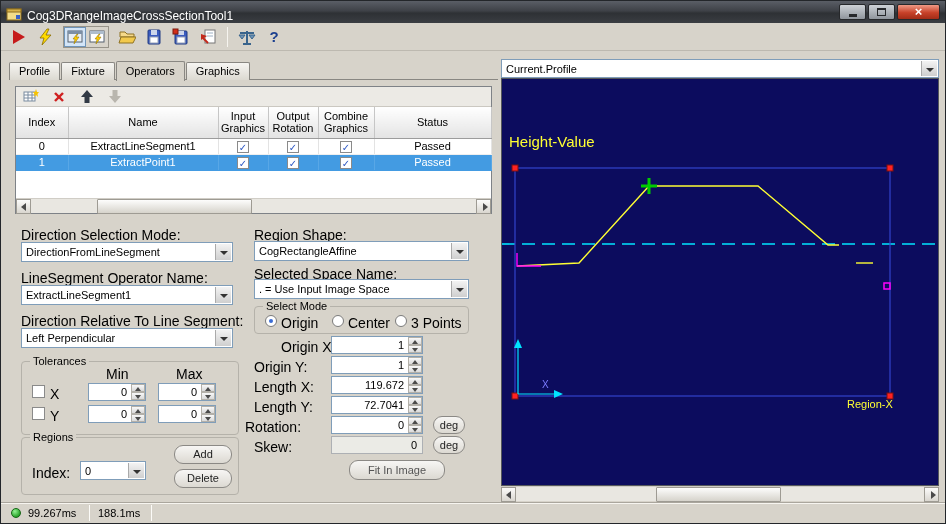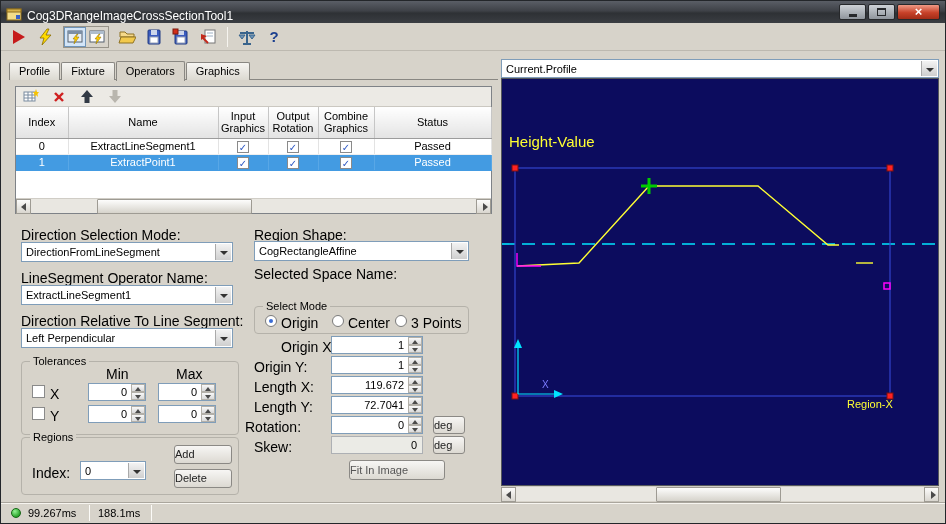--- a/index.html
+++ b/index.html
@@ -83,21 +83,21 @@
   .numfield .val { position:absolute; right:18px; top:2px; font-size:11px; }
   .numfield.disabled { background:#ebebe6; border-color:#adb0b4; }
   .numfield.noarrows .val { right:5px; }
   .spin { position:absolute; right:0; top:0; bottom:0; width:14px; display:flex; flex-direction:column; }
   .spin-up,.spin-down { flex:1; position:relative; background:linear-gradient(#f8f8f8,#dadada); border:1px solid #b3b0a9; }
   .spin-up::after { content:""; position:absolute; left:3px; top:2px;
     border:3px solid transparent; border-bottom:4px solid #4a4a4a; border-top:none; }
   .spin-down::after { content:""; position:absolute; left:3px; top:2px;
     border:3px solid transparent; border-top:4px solid #4a4a4a; border-bottom:none; }
   .btn { position:absolute; background:linear-gradient(#f7f6f4,#dcd9d2); border:1px solid #8b8985;
-    border-radius:3px; font-size:11px; text-align:left; line-height:17px; color:#222; }
+    border-radius:9px; font-size:11px; text-align:center; line-height:17px; color:#222; }
   .radio { position:absolute; width:12px; height:12px; border:1px solid #7b7b7b; border-radius:50%; background:#fff; }
   .radio.sel::after { content:""; position:absolute; left:3px; top:3px; width:4px; height:4px;
     border-radius:50%; background:#3a6cd4; }
   .checkbox13 { position:absolute; width:13px; height:13px; background:#fff; border:1px solid #8a8a8a; }
 
   
   .record-combo { left:500px; top:58px; width:438px; height:19px; }
   .profile-display { position:absolute; left:500px; top:77px; width:438px; height:408px;
     background:#0c0c5e; border:1px solid #55585c; overflow:hidden; }
   .profile-display svg { position:absolute; left:0; top:0; width:436px; height:406px; }
@@ -363,20 +363,24 @@
       <div class="btn" style="left:152px;top:31px;width:58px;height:19px;">Delete</div>
     </div>
 
     <div class="lbl" style="left:245px;top:147px;">Region Shape:</div>
     <div class="combo" style="left:245px;top:161px;width:215px;">
       <span class="txt">CogRectangleAffine</span>
       <span class="dd"></span>
     </div>
 
     <div class="lbl" style="left:245px;top:186px;">Selected Space Name:</div>
+    <div class="combo" style="left:245px;top:199px;width:215px;">
+      <span class="txt">. = Use Input Image Space</span>
+      <span class="dd"></span>
+    </div>
 
     <div class="groupbox" style="left:245px;top:226px;width:215px;height:28px;">
       <span class="legend">Select Mode</span>
       <span class="radio sel" style="left:10px;top:8px;"></span>
       <div class="lbl" style="left:26px;top:8px;">Origin</div>
       <span class="radio" style="left:77px;top:8px;"></span>
       <div class="lbl" style="left:93px;top:8px;">Center</div>
       <span class="radio" style="left:140px;top:8px;"></span>
       <div class="lbl" style="left:156px;top:8px;">3 Points</div>
     </div>

